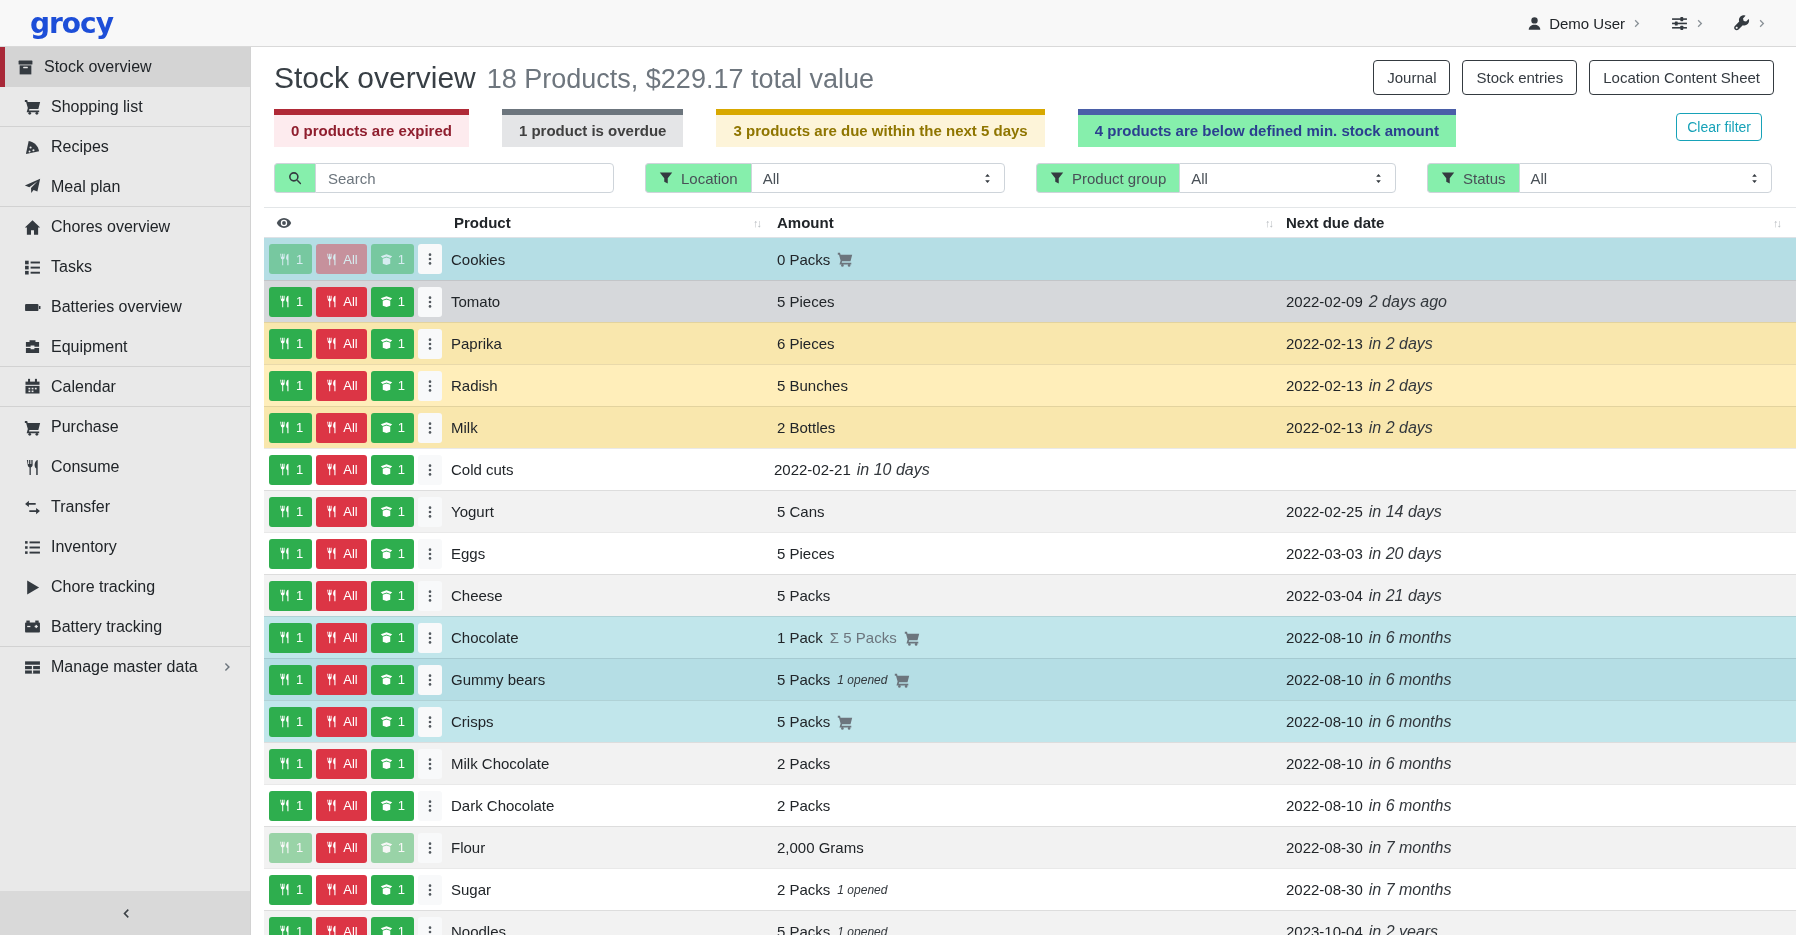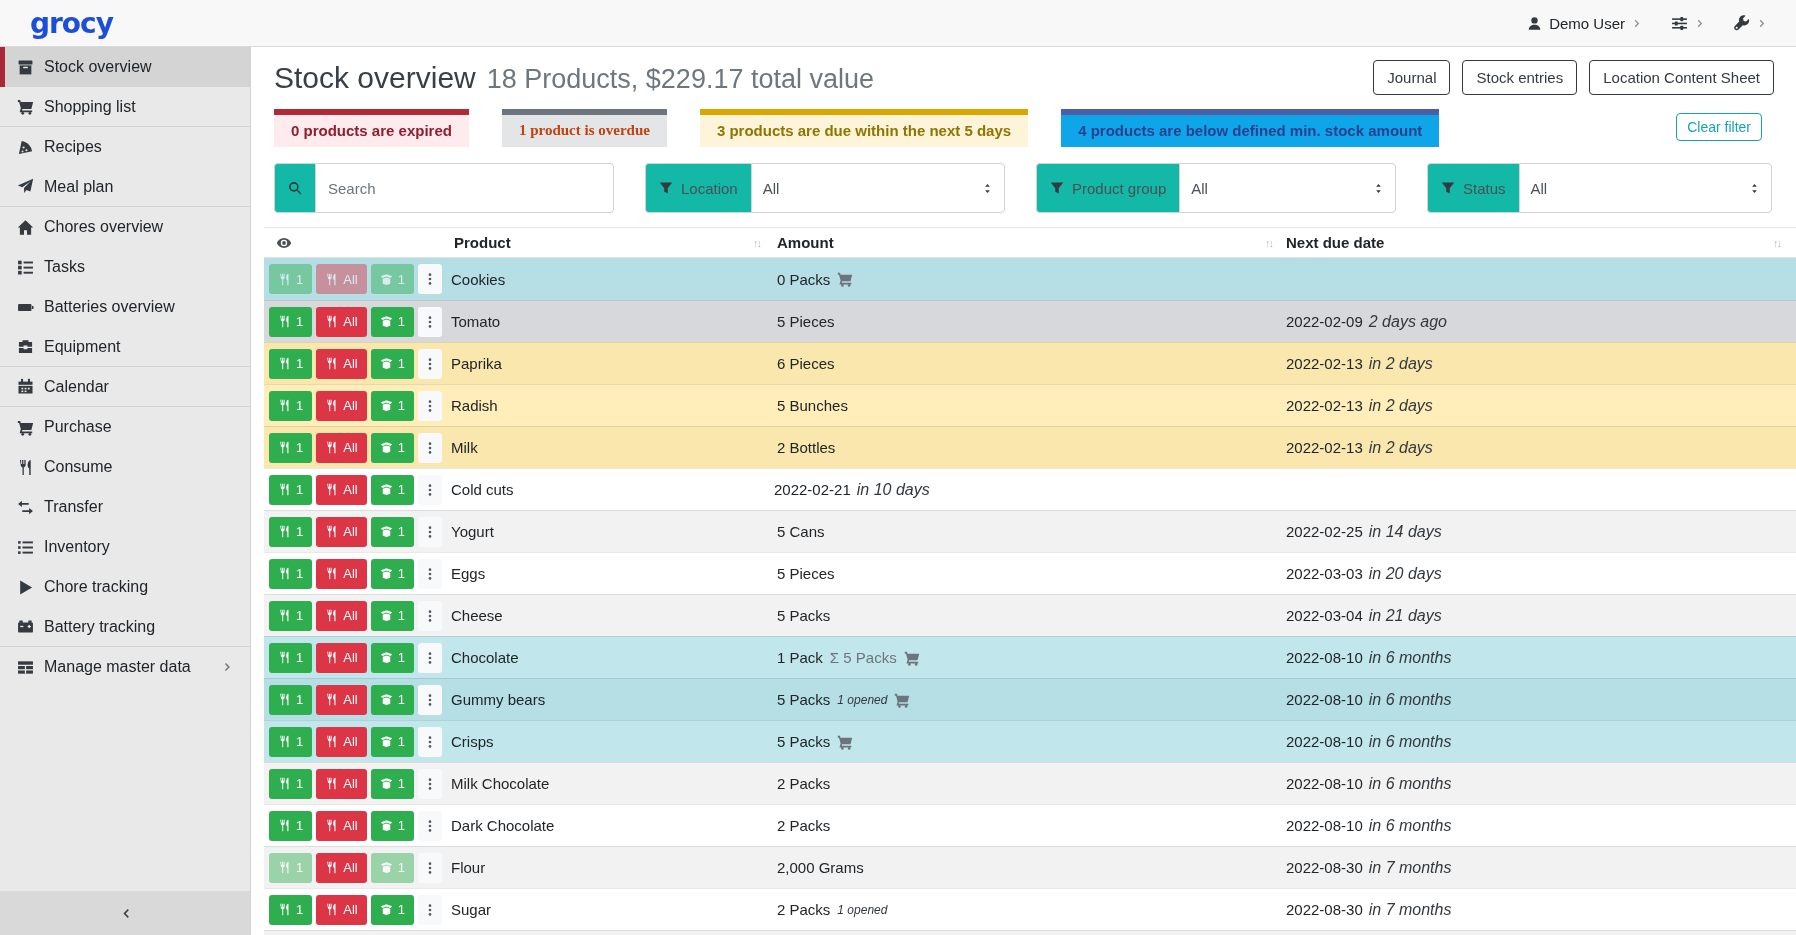--- a/index.html
+++ b/index.html
@@ -9,21 +9,21 @@
   
   .topbar { position:absolute; left:0; top:0; width:1796px; height:47px; background:#f8f8f8;
             border-bottom:1px solid #d9d9d9; display:flex; align-items:center; justify-content:space-between; z-index:5; }
   .logo { margin-left:30px; font-size:28px; font-weight:800; letter-spacing:-1px; color:#1d4ed8; font-family:"DejaVu Sans", sans-serif; }
   .top-right { display:flex; align-items:center; gap:28px; margin-right:28px; }
   .top-item { display:flex; align-items:center; gap:7px; font-size:15px; color:#212529; cursor:pointer; }
   .top-item .chev { color:#8b9298; }
 
   
   .sidebar { position:absolute; left:0; top:47px; bottom:0; width:251px; background:#e9e9e9; border-right:1px solid #d2d2d2; }
-  .side-item { height:40px; display:flex; align-items:center; gap:10px; padding-left:17px; padding-right:16px;
+  .side-item { height:40px; display:flex; align-items:center; gap:10px; padding-left:24px; padding-right:16px;
                font-size:16px; color:#212529; cursor:pointer; }
   .side-item.divider { border-bottom:1px solid #d2d2d2; }
   .side-item.active { background:#d4d4d4; border-left:5px solid #a82838; padding-left:12px; }
   .side-item .s-icon { width:17px; height:17px; color:#343a40; flex:0 0 17px; }
   .side-item .grow { flex:1; }
   .side-item .chev { color:#6c757d; }
   .collapse-bar { position:absolute; bottom:0; left:0; width:100%; height:44px; background:#d9d9d9;
                   display:flex; align-items:center; justify-content:center; cursor:pointer; color:#3a4045; }
 
   
@@ -36,22 +36,22 @@
   .toolbar { display:flex; gap:12px; }
   .btn-outline-dark { background:#fff; border:1px solid #343a40; color:#343a40; border-radius:4px;
                       font-size:15px; padding:8px 13px; cursor:pointer; font-family:inherit; }
 
   .banner-row { position:relative; display:flex; gap:33px; padding:10px 22px 0 22px; align-items:flex-start; }
   .banner { border-top:6px solid; font-size:15px; font-weight:700; padding:7px 17px 8px 17px; cursor:pointer; white-space:nowrap; }
   .btn-clear-filter { position:absolute; right:34px; top:14px; background:#fff; border:1px solid #17a2b8; color:#17a2b8;
                       border-radius:4px; font-size:14px; padding:5px 10px; cursor:pointer; font-family:inherit; }
 
   .filter-row { display:flex; gap:31px; padding:16px 22px 10px 22px; }
-  .input-group { display:flex; height:50px; }
-  .ig-prepend { background:#14b8a6; border:1px solid #ced4da; border-right:none; border-radius:4px 0 0 4px;
+  .input-group { display:flex; height:30px; }
+  .ig-prepend { background:#86efac; border:1px solid #ced4da; border-right:none; border-radius:4px 0 0 4px;
                 display:flex; align-items:center; gap:8px; padding:0 13px; color:#495057; font-size:15px; }
   .ig-prepend .f-icon { width:14px; height:14px; color:#343a40; }
   .search-group { width:340px; }
   .search-group input { flex:1; border:1px solid #ced4da; border-radius:0 4px 4px 0; font-size:15px; padding:0 12px;
                         font-family:inherit; color:#212529; outline:none; }
   .search-group input::placeholder { color:#6c757d; }
   .dd-group { width:360px; }
   .dd-group.narrow { width:345px; }
   .dd-select { flex:1; background:#fff; border:1px solid #ced4da; border-radius:0 4px 4px 0; display:flex;
                align-items:center; justify-content:space-between; padding:0 11px; font-size:15px; color:#495057; cursor:pointer; }
@@ -341,23 +341,23 @@
     <div class="toolbar" id="toolbar">
         <button class="btn-outline-dark">Journal</button>
         <button class="btn-outline-dark">Stock entries</button>
         <button class="btn-outline-dark">Location Content Sheet</button>
       </div>
   </div>
 
   <div class="banner-row">
     <div id="banners" style="display:flex;gap:33px;">
         <div class="banner" style="border-top-color: rgb(176, 42, 55); background: rgb(253, 235, 238); color: rgb(143, 30, 46);">0 products are expired</div>
-        <div class="banner" style="border-top-color: rgb(108, 117, 125); background: rgb(228, 229, 231); color: #c2410c; font-family: Liberation Serif, serif;">1 product is overdue</div>
+        <div class="banner" style="border-top-color: rgb(108, 117, 125); background: rgb(228, 229, 231); color: #404040;">1 product is overdue</div>
         <div class="banner" style="border-top-color: rgb(216, 168, 0); background: rgb(253, 244, 217); color: rgb(143, 117, 0);">3 products are due within the next 5 days</div>
-        <div class="banner" style="border-top-color: rgb(74, 95, 168); background: #0ea5e9; color: rgb(43, 63, 143);">4 products are below defined min. stock amount</div>
+        <div class="banner" style="border-top-color: rgb(74, 95, 168); background: #86efac; color: rgb(43, 63, 143);">4 products are below defined min. stock amount</div>
       </div>
     <button class="btn-clear-filter">Clear filter</button>
   </div>
 
   <div class="filter-row">
     <div class="input-group search-group">
       <span class="ig-prepend">
         <span class="f-icon">
             <svg viewBox="0 0 16 16" fill="currentColor" style="width:100%;height:100%;display:block;">
               <path d="M11.2 10l-1.2 1.2 3.7 3.6c.3.3.8.3 1.1 0 .3-.3.3-.8 0-1.1z"></path>

